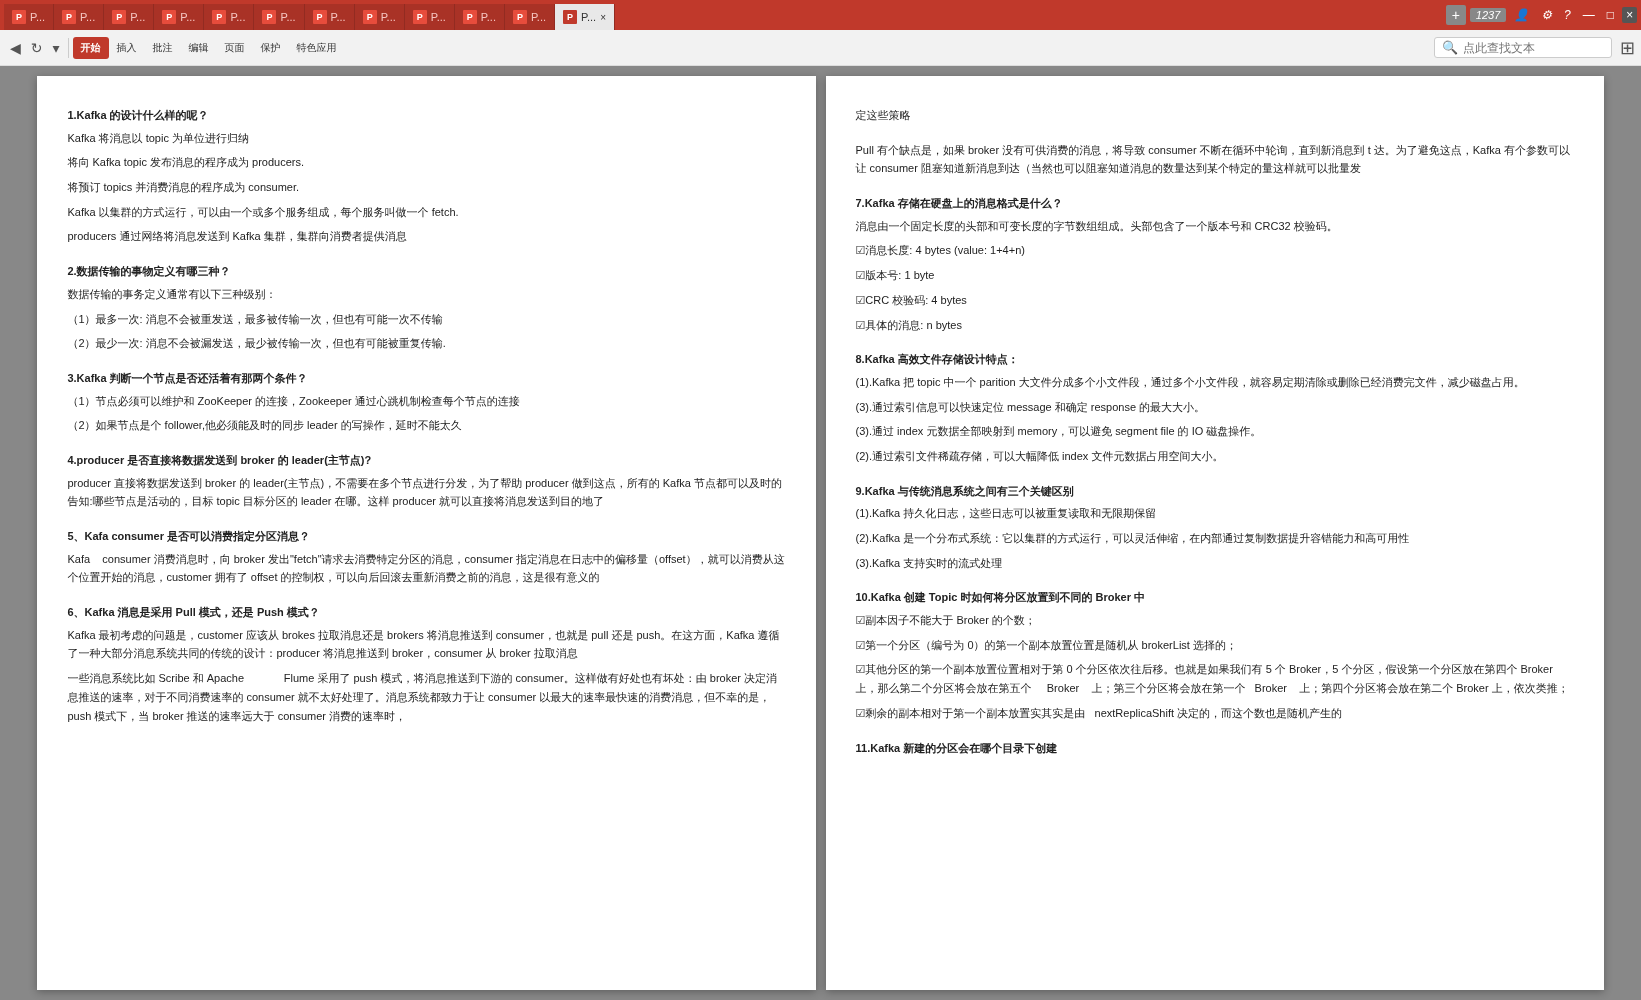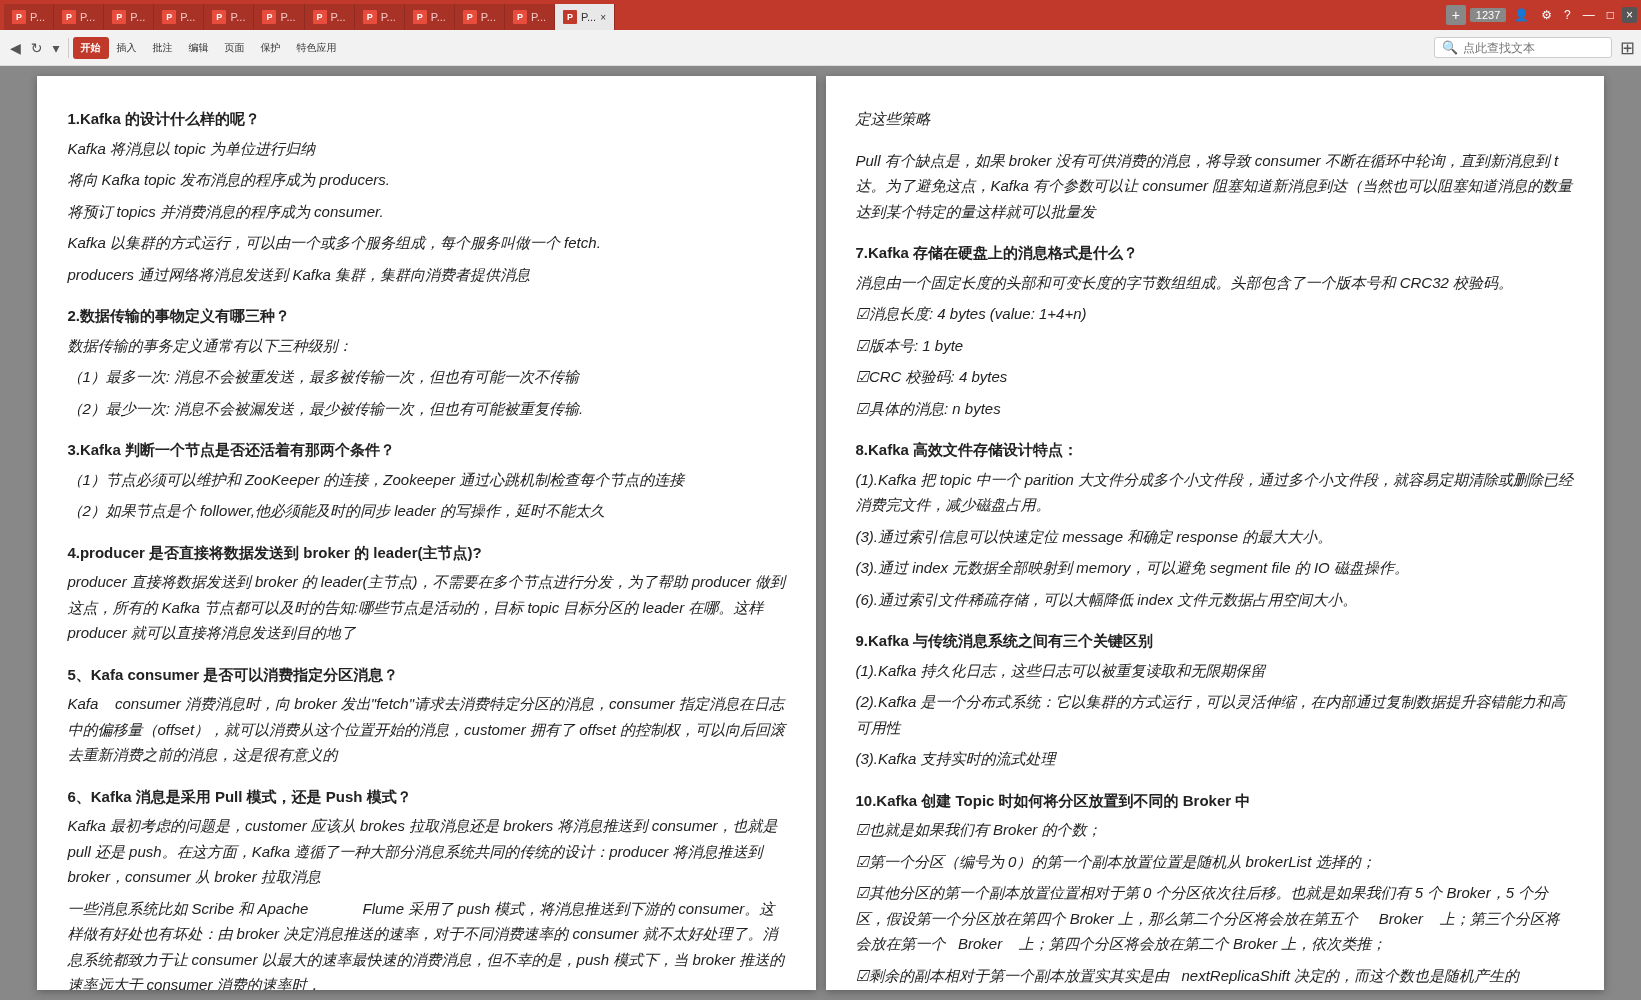--- a/index.html
+++ b/index.html
@@ -76,20 +76,21 @@
       font-size: 14px;
       cursor: pointer;
       border-radius: 2px;
       margin-left: 2px;
     }
     .title-right {
       display: flex;
       align-items: center;
       gap: 4px;
       margin-left: 4px;
+      font-style: italic;
     }
     .title-right-icon {
       color: white;
       font-size: 12px;
       cursor: pointer;
       padding: 2px 4px;
     }
     .page-num-box {
       background: #888;
       color: white;
@@ -170,28 +171,27 @@
       padding: 10px;
       gap: 10px;
       justify-content: center;
     }
     .doc-page {
       background: white;
       width: 48%;
       min-width: 360px;
       padding: 30px 30px;
       box-shadow: 0 2px 8px rgba(0,0,0,0.3);
-      font-size: 15px;
+      font-size: 11px;
       line-height: 1.7;
       color: #222;
       overflow-y: auto;
     }
     .doc-page p {
       margin-bottom: 6px;
-      font-style: italic;
     }
     .section {
       margin-bottom: 16px;
     }
     .section-title {
       font-weight: bold;
       margin-bottom: 4px;
     }
 
     
@@ -347,33 +347,33 @@
         <p>☑版本号: 1 byte</p>
         <p>☑CRC 校验码: 4 bytes</p>
         <p>☑具体的消息: n bytes</p>
       </div>
 
       <div class="section">
         <div class="section-title">8.Kafka 高效文件存储设计特点：</div>
         <p>(1).Kafka 把 topic 中一个 parition 大文件分成多个小文件段，通过多个小文件段，就容易定期清除或删除已经消费完文件，减少磁盘占用。</p>
         <p>(3).通过索引信息可以快速定位 message 和确定 response 的最大大小。</p>
         <p>(3).通过 index 元数据全部映射到 memory，可以避免 segment file 的 IO 磁盘操作。</p>
-        <p>(6).通过索引文件稀疏存储，可以大幅降低 index 文件元数据占用空间大小。</p>
+        <p>(2).通过索引文件稀疏存储，可以大幅降低 index 文件元数据占用空间大小。</p>
       </div>
 
       <div class="section">
         <div class="section-title">9.Kafka 与传统消息系统之间有三个关键区别</div>
         <p>(1).Kafka 持久化日志，这些日志可以被重复读取和无限期保留</p>
         <p>(2).Kafka  是一个分布式系统：它以集群的方式运行，可以灵活伸缩，在内部通过复制数据提升容错能力和高可用性</p>
         <p>(3).Kafka 支持实时的流式处理</p>
       </div>
 
       <div class="section">
         <div class="section-title">10.Kafka 创建 Topic 时如何将分区放置到不同的 Broker 中</div>
-        <p>☑也就是如果我们有 Broker 的个数；</p>
+        <p>☑副本因子不能大于 Broker 的个数；</p>
         <p>☑第一个分区（编号为 0）的第一个副本放置位置是随机从 brokerList 选择的；</p>
         <p>☑其他分区的第一个副本放置位置相对于第 0 个分区依次往后移。也就是如果我们有 5 个 Broker，5 个分区，假设第一个分区放在第四个 Broker 上，那么第二个分区将会放在第五个 &nbsp;&nbsp;&nbsp; Broker &nbsp;&nbsp; 上；第三个分区将会放在第一个 &nbsp; Broker &nbsp;&nbsp; 上；第四个分区将会放在第二个 Broker 上，依次类推；</p>
         <p>☑剩余的副本相对于第一个副本放置实其实是由 &nbsp; nextReplicaShift 决定的，而这个数也是随机产生的</p>
       </div>
 
       <div class="section">
         <div class="section-title">11.Kafka 新建的分区会在哪个目录下创建</div>
       </div>
     </div>
   </div>

